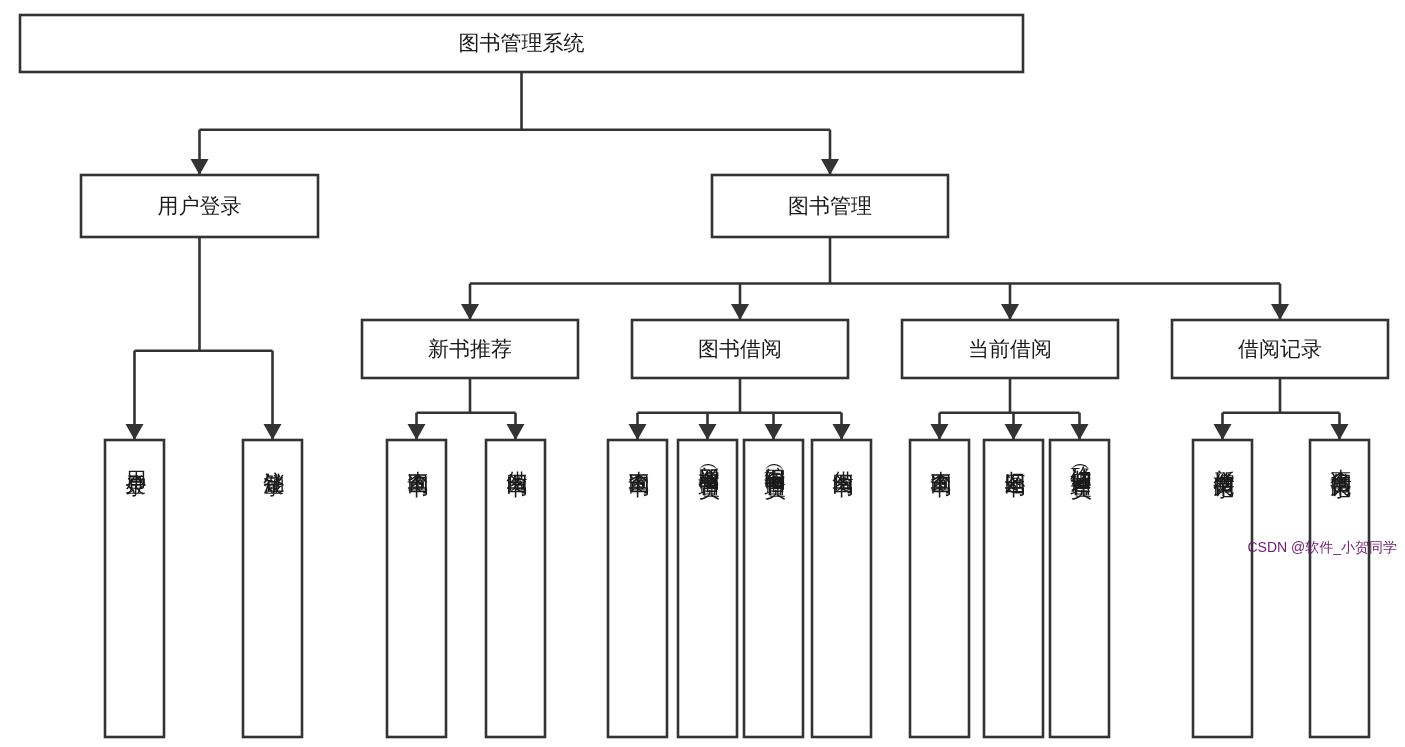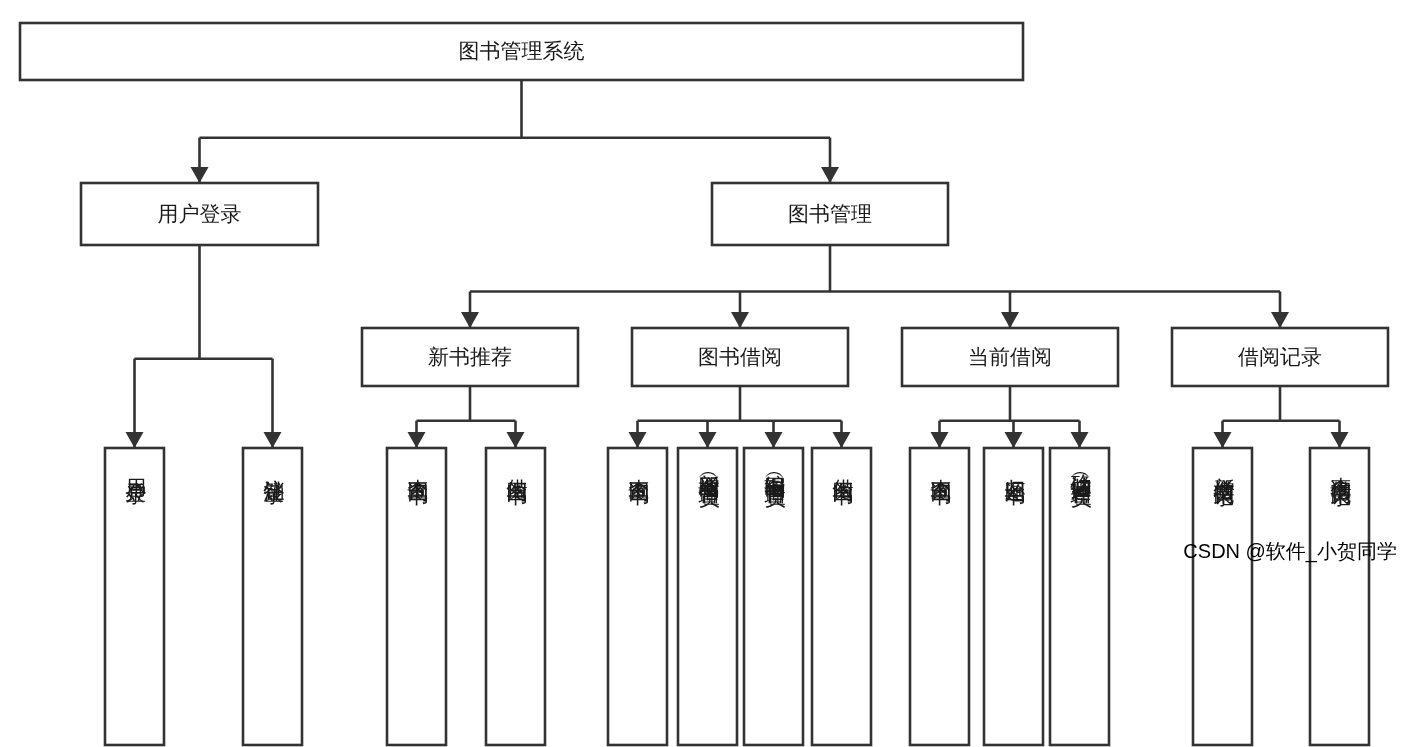--- a/index.html
+++ b/index.html
@@ -10,21 +10,21 @@
   body {
     width: 1405px;
     height: 747px;
     font-family: "Liberation Sans", sans-serif;
     overflow: hidden;
     position: relative;
   }
   #diagram-root {
     position: absolute;
     left: 0;
-    top: 12px;
+    top: 4px;
     width: 1405px;
     height: 557px;
   }
   svg.diagram {
     display: block;
     width: 1405px;
     height: 747px;
   }
   .node-rect {
     fill: #ffffff;
@@ -53,22 +53,22 @@
     font-size: 21px;
     writing-mode: vertical-rl;
     text-orientation: upright;
     letter-spacing: 2px;
   }
   .watermark {
     position: absolute;
     right: 8px;
     bottom: 4px;
     font-family: "Liberation Sans", sans-serif;
-    font-size: 20px;
-    color: #000000;
+    font-size: 14px;
+    color: #701a75;
     white-space: nowrap;
     pointer-events: none;
   }
 </style>
 </head>
 <body>
 
 <div id="diagram-root">
   <svg class="diagram" viewBox="0 0 1405 747">
     <g id="edge-layer">

